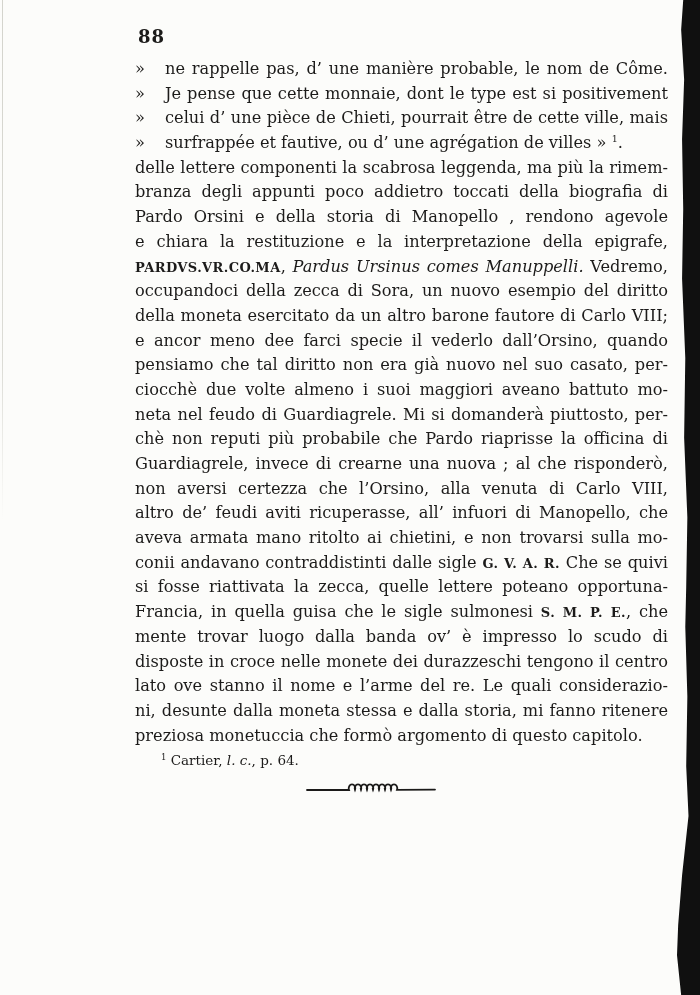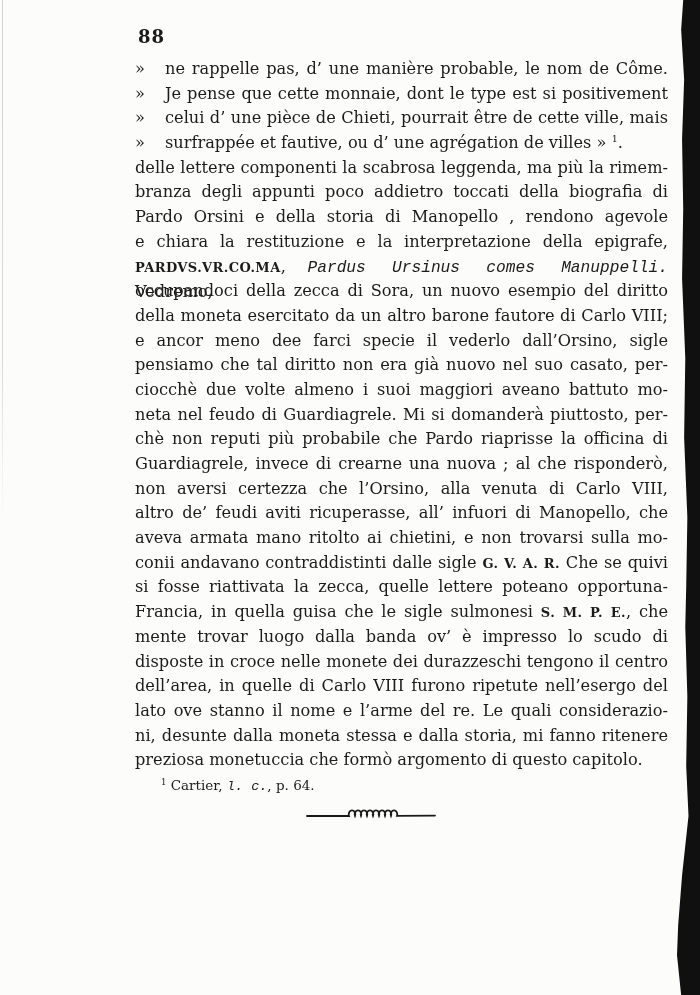--- a/index.html
+++ b/index.html
@@ -40,21 +40,21 @@
     white-space:normal;
   }
   .line.nojust .ltext{ text-align-last:left; }
   .line.indent .ltext{ text-indent:42px; }
   .seg-n{}
   .seg-b{
     font-weight:bold;
     font-size:13px;
     letter-spacing:0.4px;
   }
-  .seg-i{ font-style:italic;font-family:Liberation Mono, monospace; }
+  .seg-i{ font-style:italic; }
   .seg-sup{
     font-size:9.5px;
     vertical-align:super;
     line-height:0;
   }
   .footnote{
     margin-top:3px;
     padding-left:26px;
     font-size:13.5px;
     line-height:19px;
@@ -129,21 +129,21 @@
         <div class="line">
           <span class="ltext"><span class="seg-b">PARDVS.VR.CO.MA</span><span class="seg-n">, </span><span class="seg-i">Pardus Ursinus comes Manuppelli.</span><span class="seg-n"> Vedremo,</span></span>
         </div>
         <div class="line">
           <span class="ltext"><span class="seg-n">occupandoci della zecca di Sora, un nuovo esempio del diritto</span></span>
         </div>
         <div class="line">
           <span class="ltext"><span class="seg-n">della moneta esercitato da un altro barone fautore di Carlo VIII;</span></span>
         </div>
         <div class="line">
-          <span class="ltext"><span class="seg-n">e ancor meno dee farci specie il vederlo dall’Orsino, sigle</span></span>
+          <span class="ltext"><span class="seg-n">e ancor meno dee farci specie il vederlo dall’Orsino, quando</span></span>
         </div>
         <div class="line">
           <span class="ltext"><span class="seg-n">pensiamo che tal diritto non era già nuovo nel suo casato, per-</span></span>
         </div>
         <div class="line">
           <span class="ltext"><span class="seg-n">ciocchè due volte almeno i suoi maggiori aveano battuto mo-</span></span>
         </div>
         <div class="line">
           <span class="ltext"><span class="seg-n">neta nel feudo di Guardiagrele. Mi si domanderà piuttosto, per-</span></span>
         </div>
@@ -169,23 +169,20 @@
           <span class="ltext"><span class="seg-n">si fosse riattivata la zecca, quelle lettere poteano opportuna-</span></span>
         </div>
         <div class="line">
           <span class="ltext"><span class="seg-n">Francia, in quella guisa che le sigle sulmonesi </span><span class="seg-b">S. M. P. E.</span><span class="seg-n">, che</span></span>
         </div>
         <div class="line">
           <span class="ltext"><span class="seg-n">mente trovar luogo dalla banda ov’ è impresso lo scudo di</span></span>
         </div>
         <div class="line">
           <span class="ltext"><span class="seg-n">disposte in croce nelle monete dei durazzeschi tengono il centro</span></span>
-        </div>
-        <div class="line">
-          <span class="ltext"><span class="seg-n">dell’area, in quelle di Carlo VIII furono ripetute nell’esergo del</span></span>
         </div>
         <div class="line">
           <span class="ltext"><span class="seg-n">lato ove stanno il nome e l’arme del re. Le quali considerazio-</span></span>
         </div>
         <div class="line">
           <span class="ltext"><span class="seg-n">ni, desunte dalla moneta stessa e dalla storia, mi fanno ritenere</span></span>
         </div>
         <div class="line nojust">
           <span class="ltext"><span class="seg-n">preziosa monetuccia che formò argomento di questo capitolo.</span></span>
         </div>

